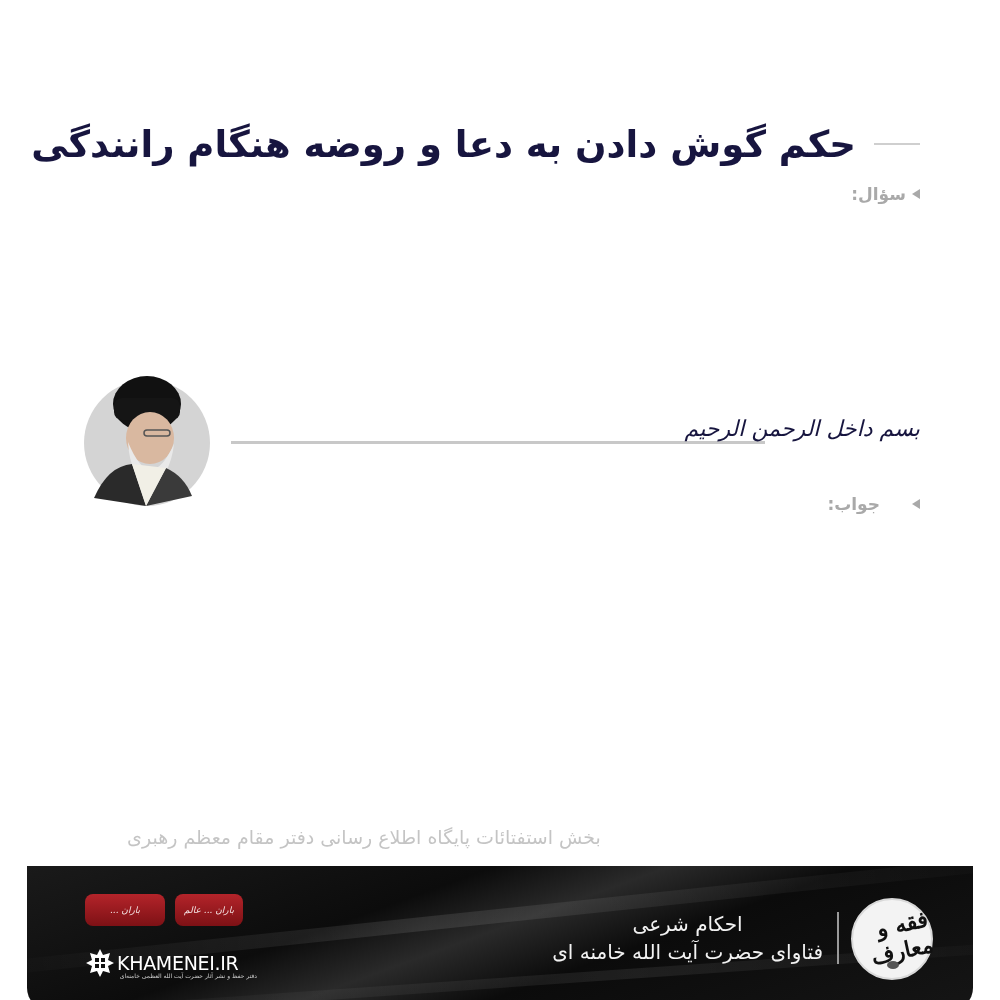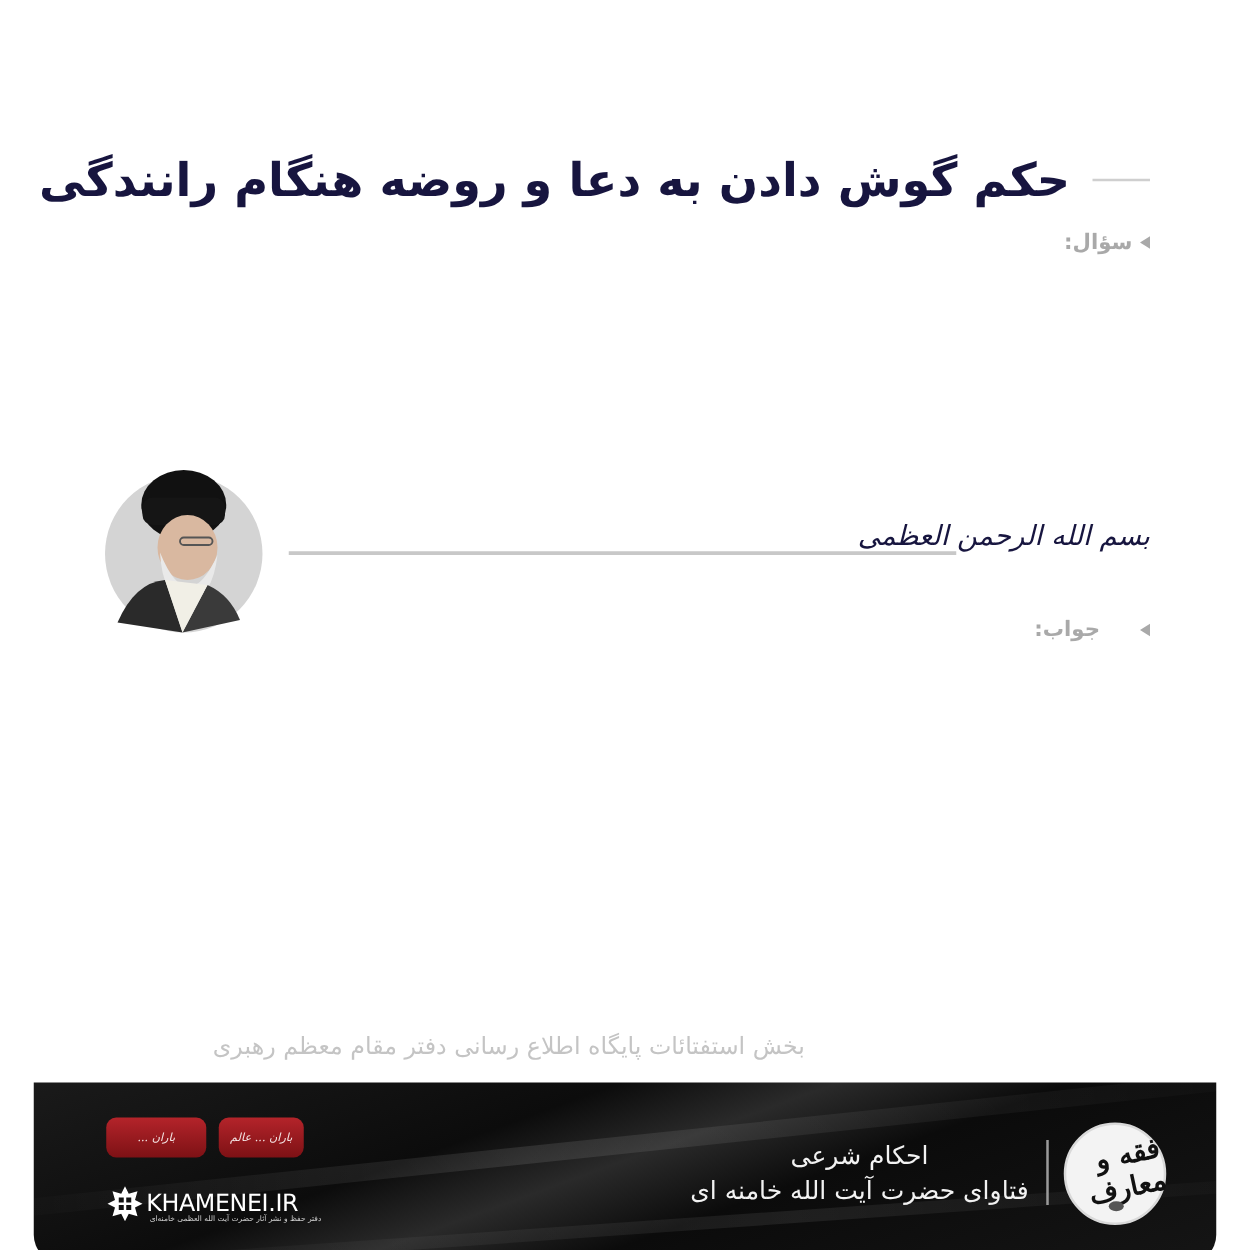--- a/index.html
+++ b/index.html
@@ -24,21 +24,21 @@
   .q-text { top: 184px; }
   .a-text { top: 494px; }
 
   
   .portrait { position: absolute; left: 84px; top: 342px; width: 126px; height: 126px; border-radius: 50%; background: #d4d4d4; overflow: visible; }
   .portrait svg { position: absolute; left: 0; top: -12px; }
   .divider { position: absolute; left: 231px; top: 403px; width: 534px; height: 3px; background: #c8c8c8; }
   .basmala { position: absolute; right: 80px; top: 378px; direction: rtl; font-family: "DejaVu Serif", serif; font-style: italic; font-size: 22px; color: #17153f; }
 
   
-  .source { position: absolute; top: 788px; left: 84px; width: 560px; direction: rtl; text-align: right; color: #c4c4c4; font-size: 19px; white-space: nowrap; }
+  .source { position: absolute; top: 788px; left: 84px; width: 560px; direction: rtl; text-align: center; color: #c4c4c4; font-size: 19px; white-space: nowrap; }
 
   
   .footer { position: absolute; left: 27px; top: 828px; width: 946px; height: 144px; border-radius: 0 0 22px 22px; background: linear-gradient(160deg, #1a1a1a 0%, #0c0c0c 35%, #2a2a2a 48%, #0b0b0b 62%, #151515 100%); overflow: hidden; }
   .sheen1 { position: absolute; left: -50px; top: 40px; width: 1100px; height: 14px; background: linear-gradient(90deg, rgba(255,255,255,0) 0%, rgba(255,255,255,0.10) 40%, rgba(255,255,255,0) 100%); transform: rotate(-6deg); }
   .sheen2 { position: absolute; left: -50px; top: 110px; width: 1100px; height: 10px; background: linear-gradient(90deg, rgba(255,255,255,0) 0%, rgba(255,255,255,0.08) 60%, rgba(255,255,255,0) 100%); transform: rotate(-4deg); }
 
   .logo-circle { position: absolute; right: 40px; top: 32px; width: 82px; height: 82px; border-radius: 50%; background: #f3f3f3; border: 2px solid #d9d9d9; display: flex; align-items: center; justify-content: center; direction: rtl; }
   .logo-circle span { font-family: "DejaVu Serif", serif; font-size: 22px; font-weight: bold; color: #111; transform: rotate(-12deg); }
   .logo-dot { position: absolute; bottom: 9px; left: 34px; width: 12px; height: 8px; border-radius: 50%; background: #555; }
   .footer-sep { position: absolute; right: 134px; top: 46px; width: 2px; height: 52px; background: #9a9a9a; }
@@ -74,21 +74,21 @@
       <rect x="30" y="30" width="66" height="22" rx="8" fill="#151515"></rect>
       <ellipse cx="66" cy="70" rx="24" ry="26" fill="#d9b8a0"></ellipse>
       <path d="M44 74 Q66 128 90 76 Q86 110 66 116 Q46 110 44 74 Z" fill="#e9e9e9"></path>
       <rect x="60" y="62" width="26" height="6" rx="3" fill="none" stroke="#555" stroke-width="1.5"></rect>
       <path d="M10 130 Q24 98 48 96 L62 138 Z" fill="#2a2a2a"></path>
       <path d="M62 138 L82 100 Q100 108 108 128 Z" fill="#3a3a3a"></path>
       <path d="M48 96 L62 138 L82 100 Z" fill="#f1efe6"></path>
     </svg>
   </div>
   <div class="divider"></div>
-  <div class="basmala">بسم الله الرحمن العظمی</div>
+  <div class="basmala">بسم داخل الرحمن الرحیم</div>
 
   <div class="label label-answer">
     <span class="tri"></span>
     <span>جواب:</span>
   </div>
 
   <div class="source">بخش استفتائات پایگاه اطلاع رسانی دفتر مقام معظم رهبری</div>
 
   <div class="footer">
     <div class="sheen1"></div>

